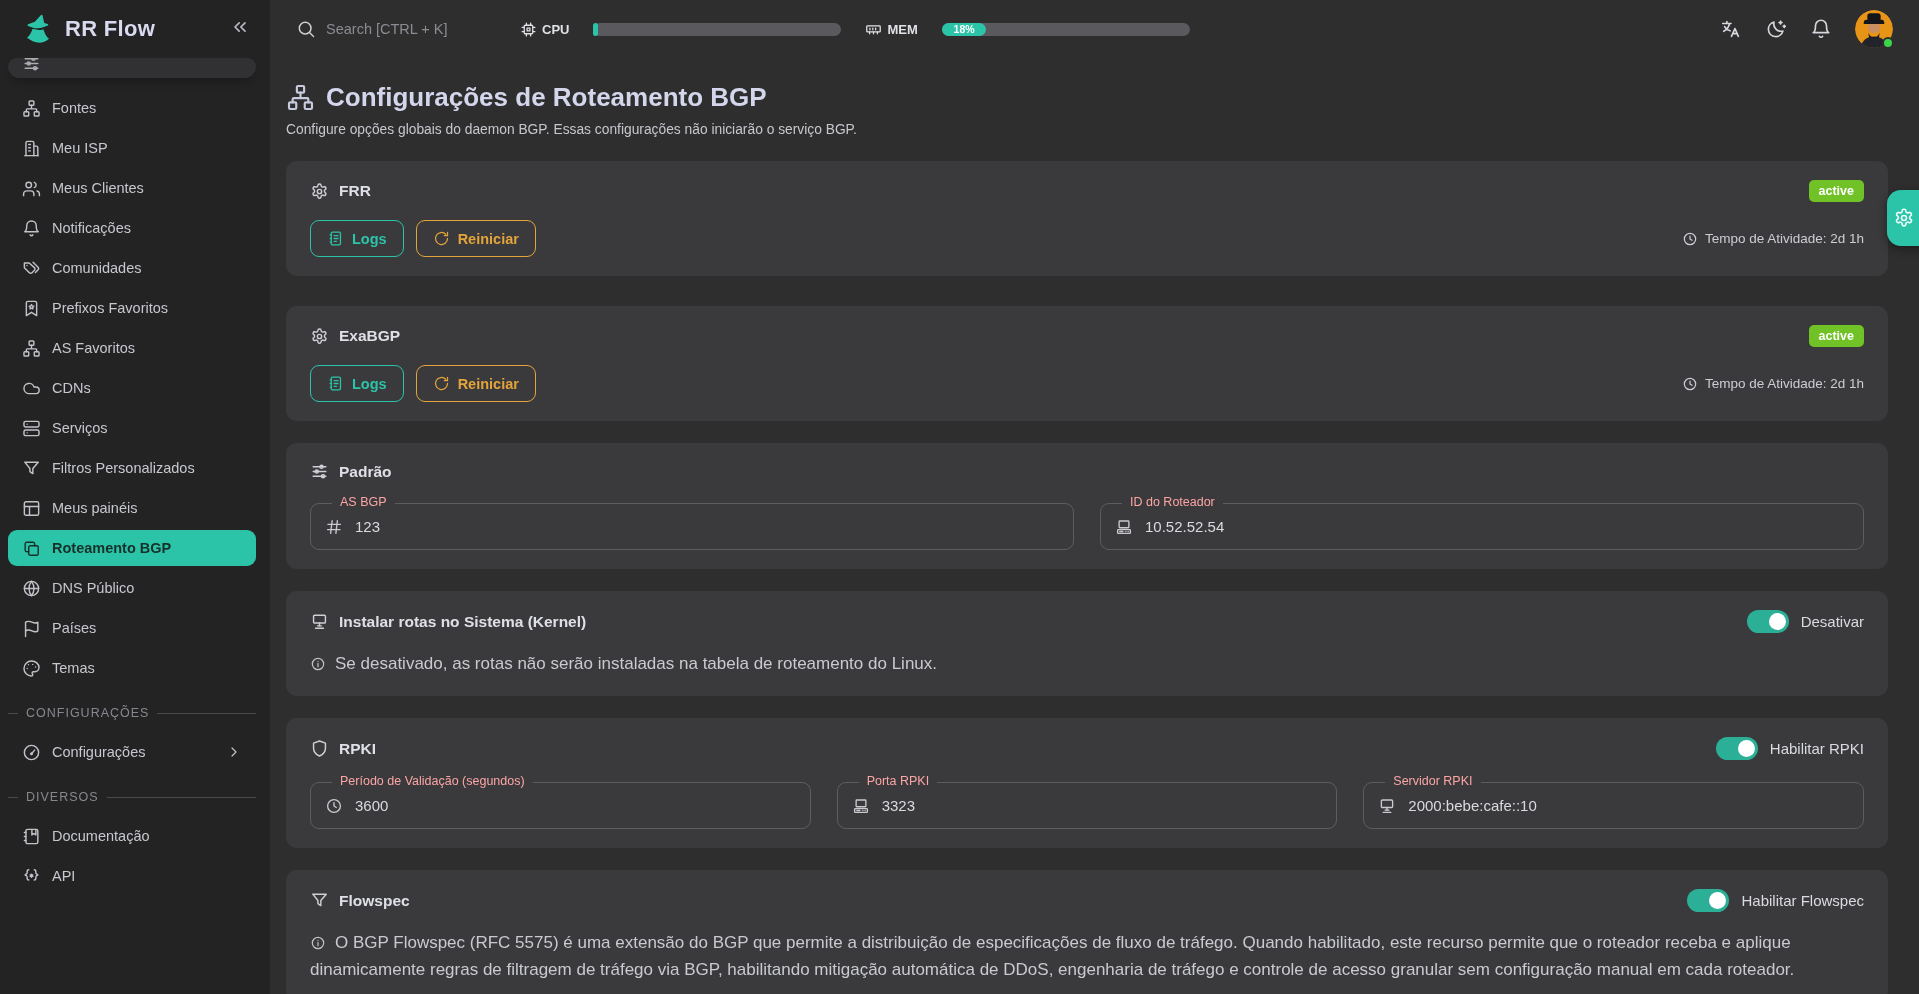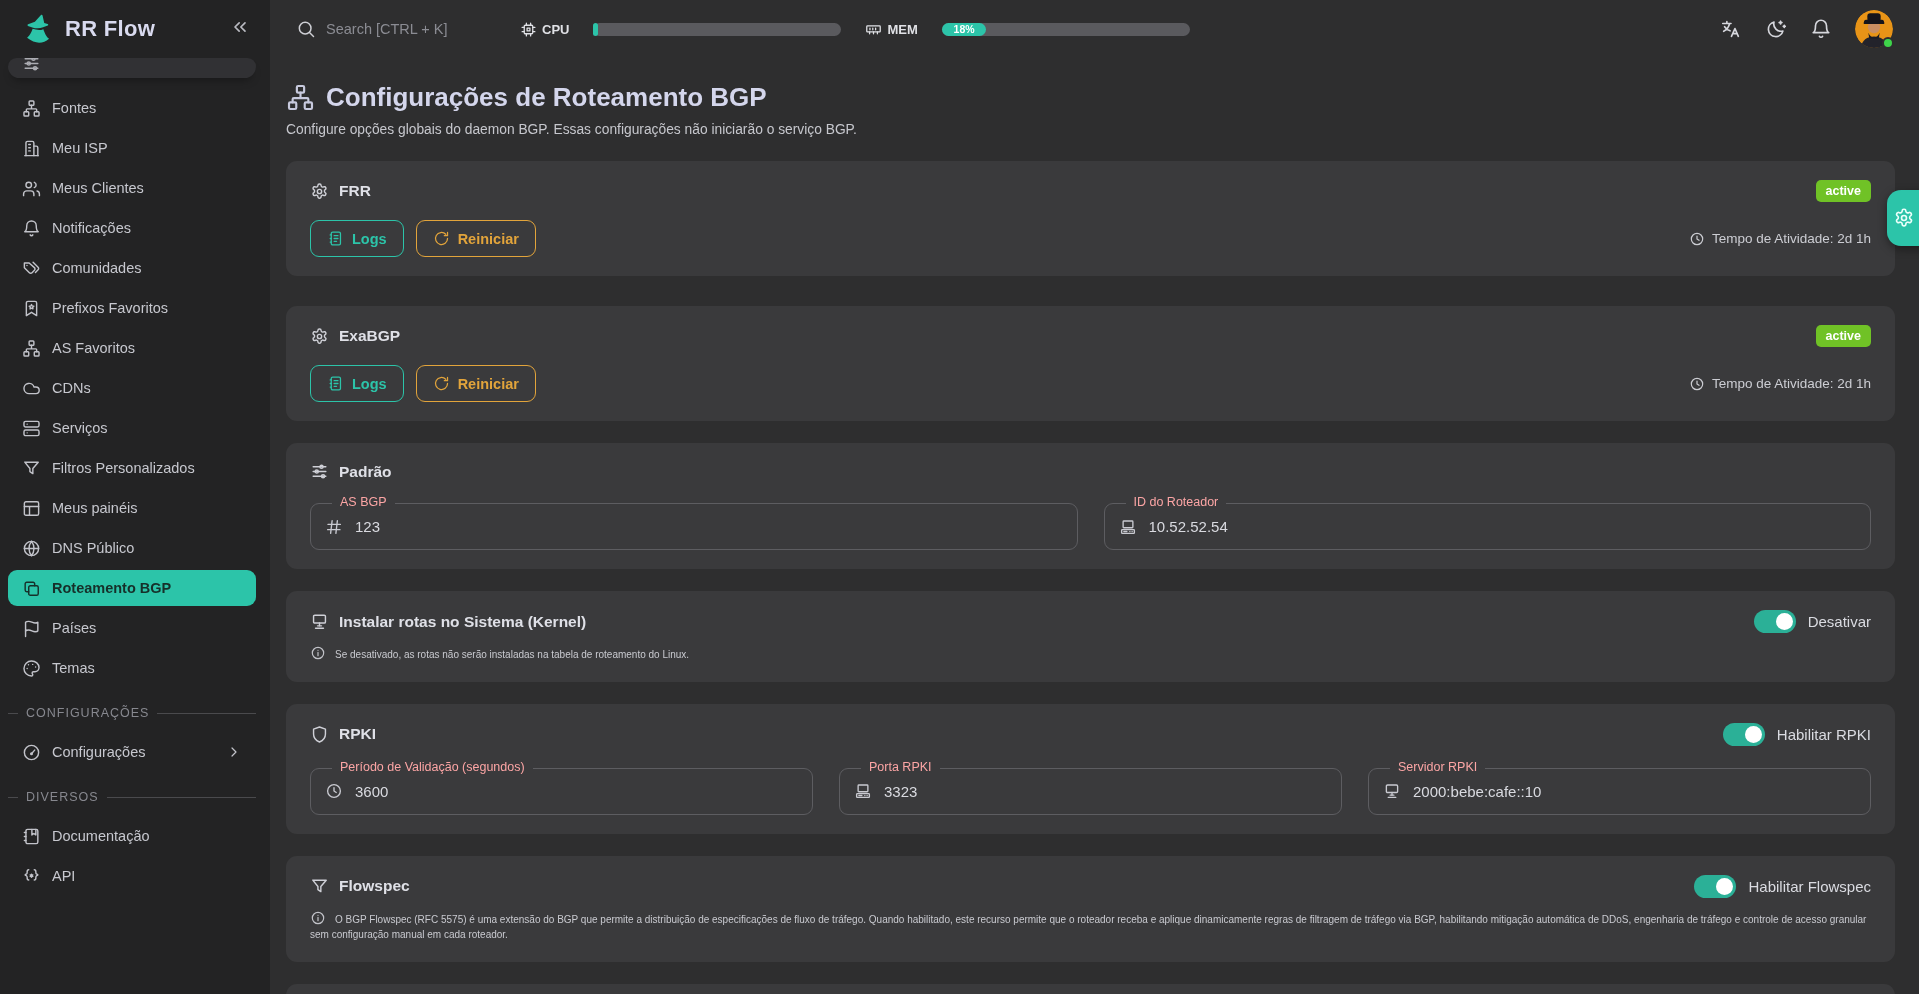--- a/index.html
+++ b/index.html
@@ -56,21 +56,21 @@
   .bar-fill { height:100%; background:#2cc4a9; border-radius:7px; display:flex; align-items:center; justify-content:center; font-size:10.5px; font-weight:700; color:#fff; overflow:hidden; }
   .bar-fill.tiny { min-width:5px; }
   .bar-fill.labeled { min-width:max-content; padding:0 9px; }
   .topbar-right { margin-left:auto; display:flex; align-items:center; gap:23px; }
   .tb-icon { width:22px; height:22px; color:#d6d7dd; cursor:pointer; }
   .tb-icon svg { width:100%; height:100%; }
   .avatar { width:38px; height:38px; border-radius:50%; position:relative; cursor:pointer; }
   .avatar svg { width:100%; height:100%; border-radius:50%; display:block; }
   .status-dot { position:absolute; right:-1px; bottom:-1px; width:12px; height:12px; border-radius:50%; background:#3ed44a; border:2px solid #2e2e2f; }
   
-  .main { flex:1; padding:24px 24px 0 16px; overflow:hidden; position:relative; }
+  .main { flex:1; padding:24px 31px 0 16px; overflow:hidden; position:relative; }
   .page-title { display:flex; align-items:center; gap:11px; font-size:26px; font-weight:700; color:#d4d6ec; }
   .page-title .ic { width:29px; height:29px; color:#c8cade; }
   .page-title .ic svg { width:100%; height:100%; }
   .page-sub { margin-top:9px; font-size:13.8px; color:#c6c7cd; }
   .card { background:#3a3a3c; border-radius:11px; padding:19px 24px; }
   .cards-row { display:grid; grid-template-columns:1fr; gap:30px; margin-top:24px; }
   .card-head { display:flex; align-items:center; justify-content:space-between; }
   .card-title { display:flex; align-items:center; gap:10px; font-size:15.5px; font-weight:700; color:#dfe0e7; }
   .card-title .ic { width:19px; height:19px; color:#cfd0d7; }
   .card-title .ic svg { width:100%; height:100%; }
@@ -89,21 +89,21 @@
   .cols-2 { grid-template-columns:1fr 1fr; }
   .cols-3 { grid-template-columns:1fr 1fr 1fr; }
   .field { position:relative; border:1.5px solid #5d5d61; border-radius:9px; height:47px; display:flex; align-items:center; gap:12px; padding:0 14px; }
   .field-label { position:absolute; top:-9px; left:21px; background:#3a3a3c; padding:0 8px; font-size:12.5px; color:#fca5a5; }
   .field .ic { width:18px; height:18px; color:#c9cad1; flex:none; }
   .field .ic svg { width:100%; height:100%; }
   .field input { flex:1; background:transparent; border:none; outline:none; font-size:15px; color:#d9dae0; font-family:inherit; }
   .toggle-wrap { display:flex; align-items:center; gap:12px; font-size:15px; color:#dadbe1; }
   .toggle { width:42px; height:23px; border-radius:12px; background:#2bb097; position:relative; cursor:pointer; flex:none; }
   .toggle .knob { position:absolute; top:3px; right:3px; width:17px; height:17px; border-radius:50%; background:#fff; }
-  .info-line { display:block; margin-top:12px; font-size:10px; line-height:1.55; color:#c9cad0; }
+  .info-line { display:block; margin-top:18px; font-size:17px; line-height:1.55; color:#c9cad0; }
   .info-line .ic { display:inline-block; width:16px; height:16px; vertical-align:-3px; margin-right:9px; color:#c2c3c9; }
   .info-line .ic svg { width:100%; height:100%; }
   .save-card { margin-top:22px; display:flex; justify-content:flex-end; align-items:center; min-height:90px; }
   .btn-solid { display:inline-flex; align-items:center; gap:9px; background:#d946ef; border:none; color:#fff; font-weight:700; font-size:15px; padding:12px 18px; border-radius:9px; cursor:pointer; font-family:inherit; }
   .btn-solid .ic { width:18px; height:18px; }
   .btn-solid .ic svg { width:100%; height:100%; }
   .footer { display:flex; justify-content:space-between; align-items:center; margin-top:36px; font-size:13.8px; color:#bfc0c6; }
   .footer a { color:#2cc4a9; text-decoration:none; }
   .float-gear { position:fixed; top:190px; right:-24px; width:56px; height:56px; border-radius:14px; background:#2cc4a9; color:#eafffa; display:flex; align-items:center; justify-content:flex-start; padding-left:6px; cursor:pointer; box-shadow:0 3px 10px rgba(0,0,0,.4); z-index:5; }
   .float-gear .ic { width:22px; height:22px; }
@@ -216,33 +216,33 @@
           </svg></span>
         <span class="nav-label">Filtros Personalizados</span>
       </div>
       <div class="nav-item">
         <span class="ic"><svg viewBox="0 0 24 24" fill="none" stroke="currentColor" stroke-width="1.8" stroke-linecap="round" stroke-linejoin="round">
             <rect x="3" y="3.5" width="18" height="17" rx="2"></rect>
             <path d="M3 9.5h18M9.5 9.5V20.5"></path>
           </svg></span>
         <span class="nav-label">Meus painéis</span>
       </div>
+      <div class="nav-item active">
+        <span class="ic"><svg viewBox="0 0 24 24" fill="none" stroke="currentColor" stroke-width="1.8" stroke-linecap="round" stroke-linejoin="round">
+            <rect x="8.5" y="8.5" width="12" height="12" rx="2"></rect>
+            <path d="M16 8.5V6a2 2 0 0 0-2-2H6a2 2 0 0 0-2 2v8a2 2 0 0 0 2 2h2.5"></path>
+          </svg></span>
+        <span class="nav-label">Roteamento BGP</span>
+      </div>
       <div class="nav-item">
         <span class="ic"><svg viewBox="0 0 24 24" fill="none" stroke="currentColor" stroke-width="1.8" stroke-linecap="round" stroke-linejoin="round">
             <circle cx="12" cy="12" r="9"></circle>
             <path d="M3 12h18M12 3a14.5 14.5 0 0 1 0 18M12 3a14.5 14.5 0 0 0 0 18"></path>
           </svg></span>
         <span class="nav-label">DNS Público</span>
-      </div>
-      <div class="nav-item active">
-        <span class="ic"><svg viewBox="0 0 24 24" fill="none" stroke="currentColor" stroke-width="1.8" stroke-linecap="round" stroke-linejoin="round">
-            <rect x="8.5" y="8.5" width="12" height="12" rx="2"></rect>
-            <path d="M16 8.5V6a2 2 0 0 0-2-2H6a2 2 0 0 0-2 2v8a2 2 0 0 0 2 2h2.5"></path>
-          </svg></span>
-        <span class="nav-label">Roteamento BGP</span>
       </div>
       <div class="nav-item">
         <span class="ic"><svg viewBox="0 0 24 24" fill="none" stroke="currentColor" stroke-width="1.8" stroke-linecap="round" stroke-linejoin="round">
             <path d="M4.5 15s1-1 4-1 5 2 8 2 3.5-1 3.5-1V4s-.5 1-3.5 1-5-2-8-2-4 1-4 1z"></path>
             <path d="M4.5 22v-7"></path>
           </svg></span>
         <span class="nav-label">Países</span>
       </div>
       <div class="nav-item">
         <span class="ic"><svg viewBox="0 0 24 24" fill="none" stroke="currentColor" stroke-width="1.8" stroke-linecap="round" stroke-linejoin="round">

